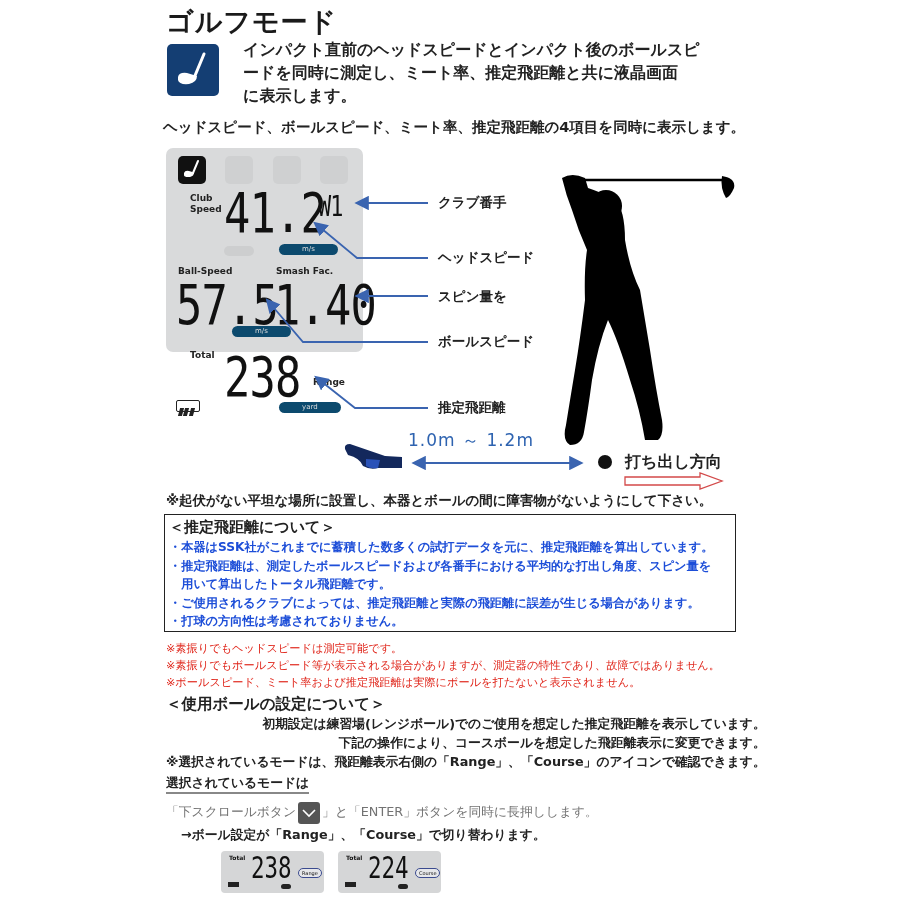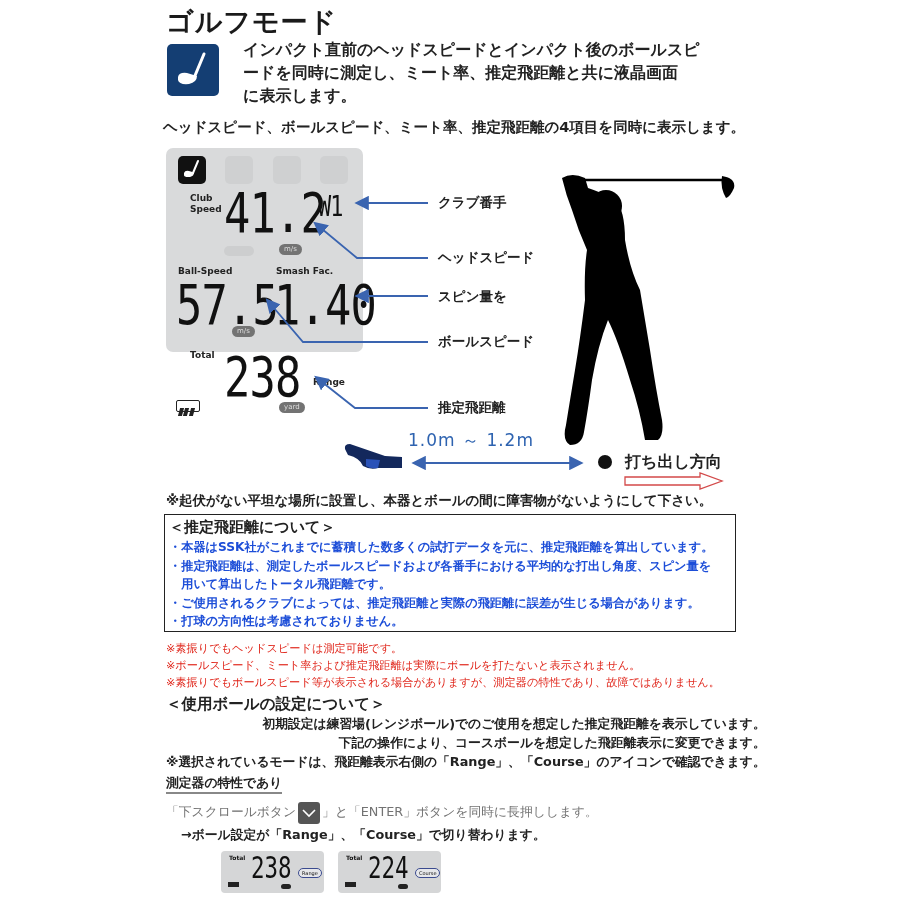--- a/index.html
+++ b/index.html
@@ -10,22 +10,22 @@
   .mode-icon { left:167px; top:44px; width:52px; height:52px; background:#143e73; border-radius:5px; }
   .intro { left:243px; top:38px; width:480px; font-size:16px; line-height:23px; font-weight:bold; color:#222; }
   .subtitle { left:163px; top:118px; font-size:14.5px; font-weight:bold; color:#222; white-space:nowrap; }
 
   .lcd { left:166px; top:148px; width:197px; height:204px; background:#d9dadb; border-radius:7px; }
   .lcd-icon { position:absolute; top:8px; width:28px; height:28px; border-radius:5px; background:#cfd0d1; }
   .lcd-icon.active { background:#111; }
   .lcd-label { position:absolute; font-size:9px; font-weight:bold; color:#222; line-height:11px; }
   .lcd-big { position:absolute; font-family:"DejaVu Sans Mono", monospace; font-weight:normal; color:#111;
              transform:scaleX(0.78); transform-origin:left top; letter-spacing:-1px; }
-  .unit-pill { position:absolute; background:#737373; color:#ddd; font-size:7px; border-radius:7px;
-               padding:1px 5px; line-height:9px; }
+  .unit-pill { position:absolute; background:#0c4a6e; color:#ddd; font-size:7px; border-radius:7px;
+               padding:1px 23px; line-height:9px; }
   .ghost-pill { position:absolute; background:#cdcecf; border-radius:6px; width:30px; height:10px; }
   .battery { position:absolute; left:10px; top:252px; width:22px; height:10px; border:1.5px solid #222; border-radius:2px; }
   .battery i { display:inline-block; width:4px; height:8px; background:#222; margin:1px 0 0 1.5px; transform:skewX(-15deg); }
 
   .callout { font-size:13.5px; font-weight:bold; color:#222; white-space:nowrap; }
   svg.arrows { position:absolute; left:0; top:0; }
 
   .distance { left:408px; top:429px; font-size:17px; color:#2e63b0; letter-spacing:1px; font-family:"DejaVu Sans", sans-serif; }
   .dir-label { left:625px; top:452px; font-size:16px; font-weight:bold; color:#222; }
   .ball { left:598px; top:455px; width:14px; height:14px; border-radius:50%; background:#111; }
@@ -149,30 +149,30 @@
   <div class="h">＜推定飛距離について＞</div>
   <div class="li">・本器はSSK社がこれまでに蓄積した数多くの試打データを元に、推定飛距離を算出しています。</div>
   <div class="li">・推定飛距離は、測定したボールスピードおよび各番手における平均的な打出し角度、スピン量を</div>
   <div class="li">　用いて算出したトータル飛距離です。</div>
   <div class="li">・ご使用されるクラブによっては、推定飛距離と実際の飛距離に誤差が生じる場合があります。</div>
   <div class="li">・打球の方向性は考慮されておりません。</div>
 </div>
 
 <div class="abs red">
   <div>※素振りでもヘッドスピードは測定可能です。</div>
+  <div>※素振りでもボールスピード等が表示される場合がありますが、測定器の特性であり、故障ではありません。</div>
   <div>※ボールスピード、ミート率および推定飛距離は実際にボールを打たないと表示されません。</div>
-  <div>※素振りでもボールスピード等が表示される場合がありますが、測定器の特性であり、故障ではありません。</div>
 </div>
 
 <div class="abs ballsec">
   <div class="h">＜使用ボールの設定について＞</div>
   <div class="li">初期設定は練習場(レンジボール)でのご使用を想定した推定飛距離を表示しています。</div>
   <div class="li">下記の操作により、コースボールを想定した飛距離表示に変更できます。</div>
   <div class="li">※選択されているモードは、飛距離表示右側の「Range」、「Course」のアイコンで確認できます。</div>
-  <div class="sub">測定器の特性であり</div>
+  <div class="sub">選択されているモードは</div>
 </div>
 
 <div class="abs howto">
   <span>「下スクロールボタン</span><span class="down-btn"><svg width="22" height="22" viewBox="0 0 22 22">
         <polyline points="5,8 11,14 17,8" fill="none" stroke="#fff" stroke-width="1.6"></polyline>
       </svg></span><span>」と「ENTER」ボタンを同時に長押しします。</span>
 </div>
 <div class="abs result">→ボール設定が「Range」、「Course」で切り替わります。</div>
 
 <div class="mini-lcd" style="left:221px;">

